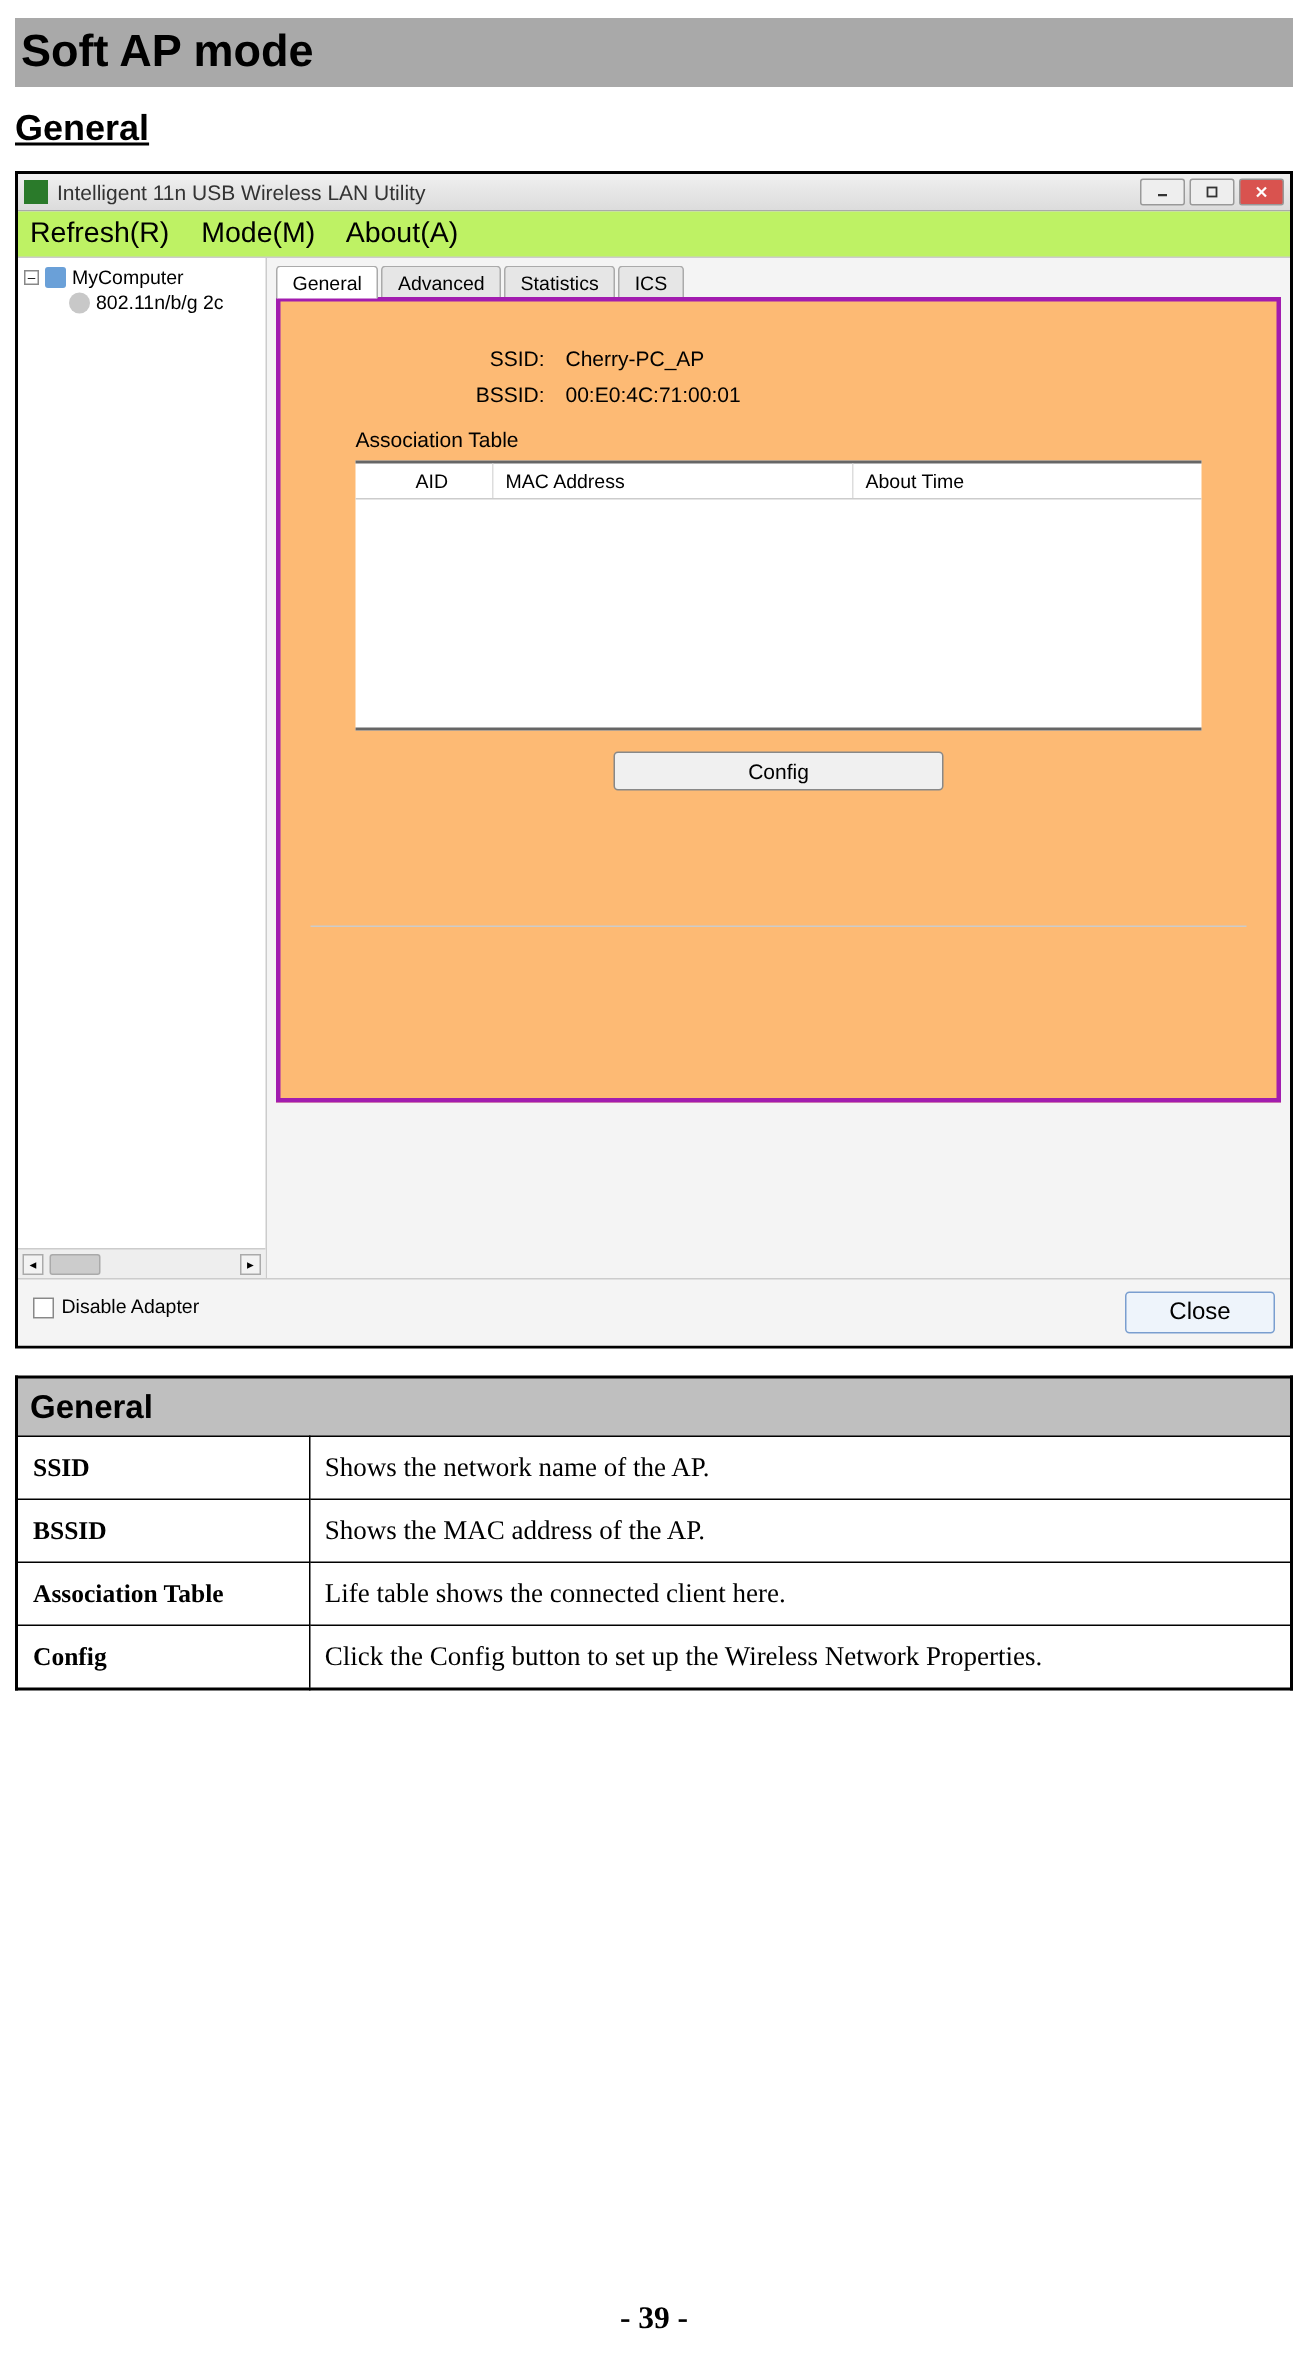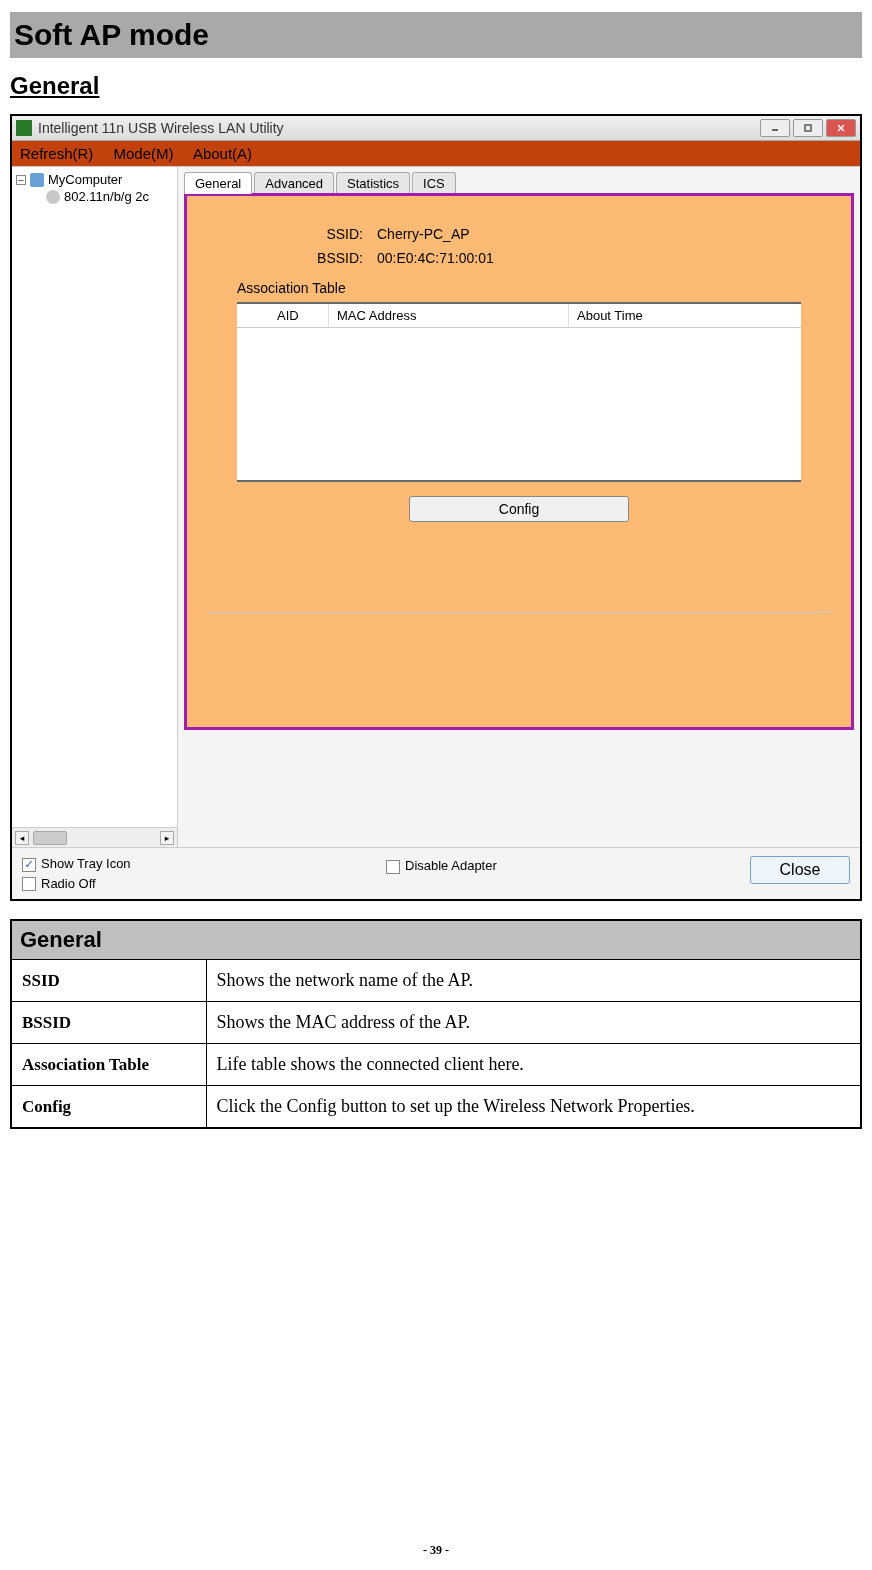--- a/index.html
+++ b/index.html
@@ -70,23 +70,23 @@
     justify-content: center;
     font-size: 11px;
   }
   .win-btn.close-btn {
     background: #d9534f;
     color: #fff;
   }
   .win-btn.close-btn svg { stroke: #fff; }
   .win-menubar {
     padding: 4px 8px;
-    font-size: 15px;
+    font-size: 19px;
     border-bottom: 1px solid #ccc;
-    background: #c2410c;
+    background: #bef264;
   }
   .win-menubar span { margin-right: 16px; }
   .win-body {
     display: flex;
     height: 680px;
     background: #f4f4f4;
   }
   .sidebar {
     width: 166px;
     background: #fff;
@@ -244,21 +244,21 @@
     padding: 6px 8px;
   }
   .desc-table .term { width: 195px; font-weight: bold; font-family: "Times New Roman", serif; font-size: 17px; }
   .desc-table .def { font-family: "Times New Roman", serif; font-size: 18px; }
   .page-number {
     position: absolute;
     bottom: 12px;
     left: 0; right: 0;
     text-align: center;
     font-family: "Times New Roman", serif;
-    font-size: 12px;
+    font-size: 21px;
     font-weight: bold;
   }
 </style>
 </head>
 <body>
 
 <div class="page">
   <div class="title-bar">
     <h1>Soft AP mode</h1>
   </div>
@@ -347,28 +347,20 @@
           <div class="config-btn-wrap">
             <button class="config-btn">Config</button>
           </div>
 
           <hr class="hr-sep">
         </div>
       </div>
     </div>
 
     <div class="bottom-row">
-      <div class="check-col">
-        <label>
-          <span class="chk">✓</span><span>Show Tray Icon</span>
-        </label>
-        <label>
-          <span class="chk"></span><span>Radio Off</span>
-        </label>
-      </div>
       <div class="check-col2">
         <label>
           <span class="chk"></span><span>Disable Adapter</span>
         </label>
       </div>
       <button class="close-app-btn">Close</button>
     </div>
   </div>
 
   <table class="desc-table">

